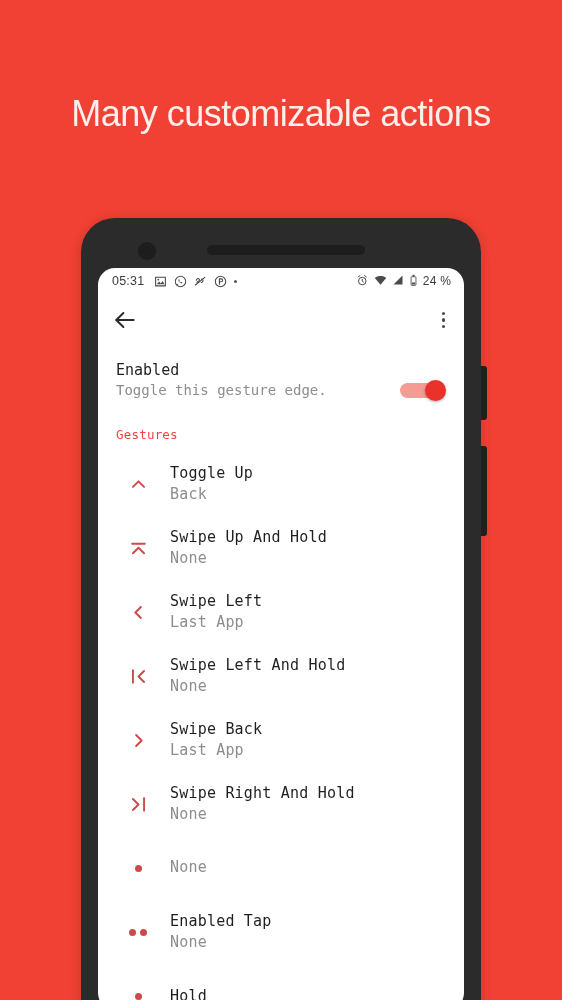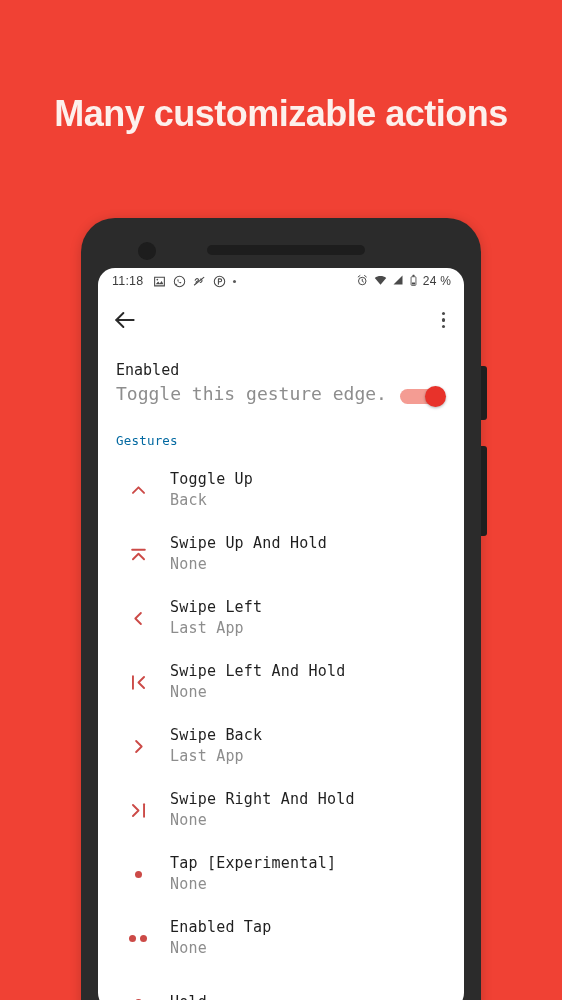--- a/index.html
+++ b/index.html
@@ -13,21 +13,21 @@
     position:relative;
   }
 
   
   .headline {
     position:absolute;
     top:92px; left:0; right:0;
     text-align:center;
     color:#fdf0ec;
     font-size:36px;
-    font-weight:700;
+    font-weight:400;
     letter-spacing:-0.5px;
     line-height:1.2;
   }
 
   
   .phone {
     position:absolute;
     left:81px; top:218px;
     width:400px; height:820px;
     background:#2b2b2b;
@@ -119,21 +119,21 @@
   }
   .enabled-texts { flex:1; }
   .enabled-title {
     font-family:"DejaVu Sans Mono", monospace;
     font-size:15px;
     color:#1f1f1f;
     line-height:1.35;
   }
   .enabled-sub {
     font-family:"DejaVu Sans Mono", monospace;
-    font-size:18px;
+    font-size:14px;
     color:#8d8d8d;
     line-height:1.5;
   }
   .switch {
     position:relative;
     width:46px; height:21px;
     flex:none;
     margin-top:2px;
   }
   .switch-track {
@@ -149,21 +149,21 @@
     width:21px; height:21px;
     border-radius:50%;
     background:#e8322a;
     box-shadow:0 1px 3px rgba(0,0,0,.3);
   }
 
   
   .section-head {
     font-family:"DejaVu Sans Mono", monospace;
     font-size:12.5px;
-    color:#0369a1;
+    color:#ef4444;
     padding:14px 26px 4px 18px;
     letter-spacing:.2px;
   }
 
   
   .glist { padding-top:6px; }
   .gitem {
     display:flex;
     align-items:center;
     padding:9px 18px 9px 18px;
@@ -200,21 +200,21 @@
 <div class="phone">
 
   <div class="phone-camera"></div>
   <div class="phone-speaker"></div>
   <div class="btn-power"></div>
   <div class="btn-vol"></div>
 
   <div class="screen">
 
     <div class="statusbar">
-      <span class="sb-time">11:18</span>
+      <span class="sb-time">05:31</span>
 
       <span class="sb-left-icons">
         <svg class="sb-ico" width="13" height="13" viewBox="0 0 24 24" fill="#4a4a4a">
           <path d="M3 4h18v16H3z" fill="none" stroke="#4a4a4a" stroke-width="2"></path>
           <path d="M5 17l4.5-5 3 3.5L16 11l3.2 6z"></path>
           <circle cx="8" cy="8.5" r="1.6"></circle>
         </svg>
         <svg class="sb-ico" width="13" height="13" viewBox="0 0 24 24">
           <circle cx="12" cy="12" r="9.6" fill="none" stroke="#4a4a4a" stroke-width="1.9"></circle>
           <path d="M8.6 8.3c.5-.6 1.1-.3 1.3.2l.5 1.2c.1.3 0 .5-.2.7l-.4.4c-.1.2-.1.4 0 .6.5.9 1.3 1.7 2.2 2.2.2.1.4.1.6-.1l.4-.4c.2-.2.4-.3.7-.2l1.2.5c.5.2.8.8.2 1.3-1.3 1.1-3.2.4-4.8-1.1S7.5 9.6 8.6 8.3z" fill="#4a4a4a"></path>
@@ -353,21 +353,20 @@
           <span class="gtitle">Swipe Right And Hold</span>
           <div class="gsub">None</div>
         </span>
       </div>
 
       <div class="gitem">
         <span class="gicon">
           <span class="dot-ico"></span>
         </span>
         <span class="gtexts">
-          <span class="gtitle">Tap [Experimental]</span>
           <div class="gsub">None</div>
         </span>
       </div>
 
       <div class="gitem">
         <span class="gicon">
           <span class="dot-pair">
               <span class="dot-ico"></span>
               <span class="dot-ico"></span>
             </span>

